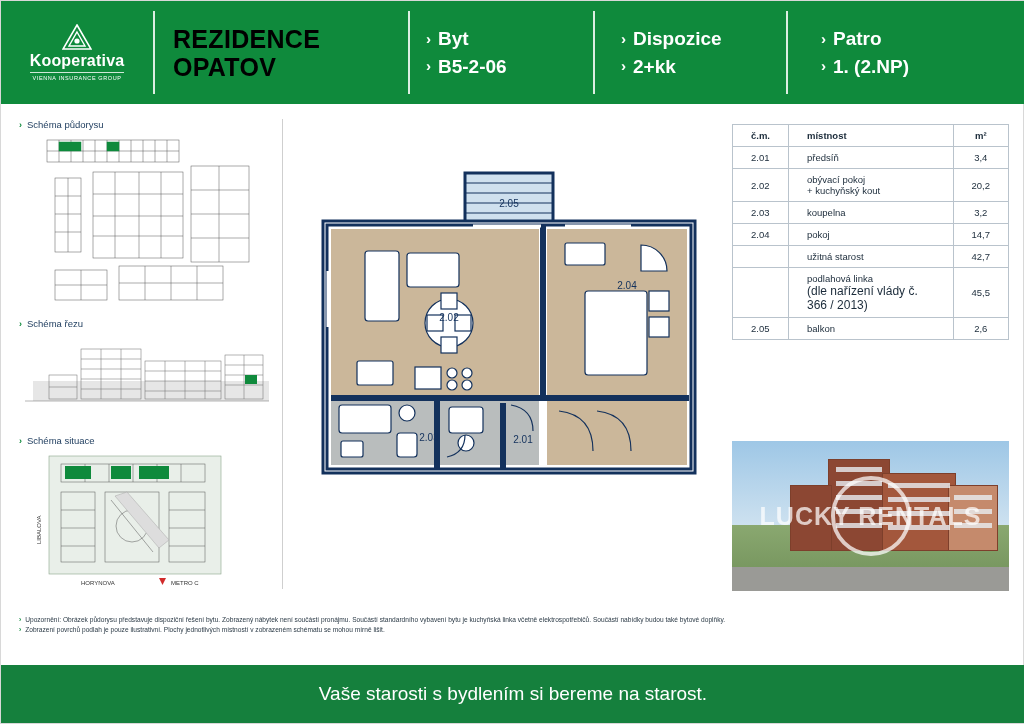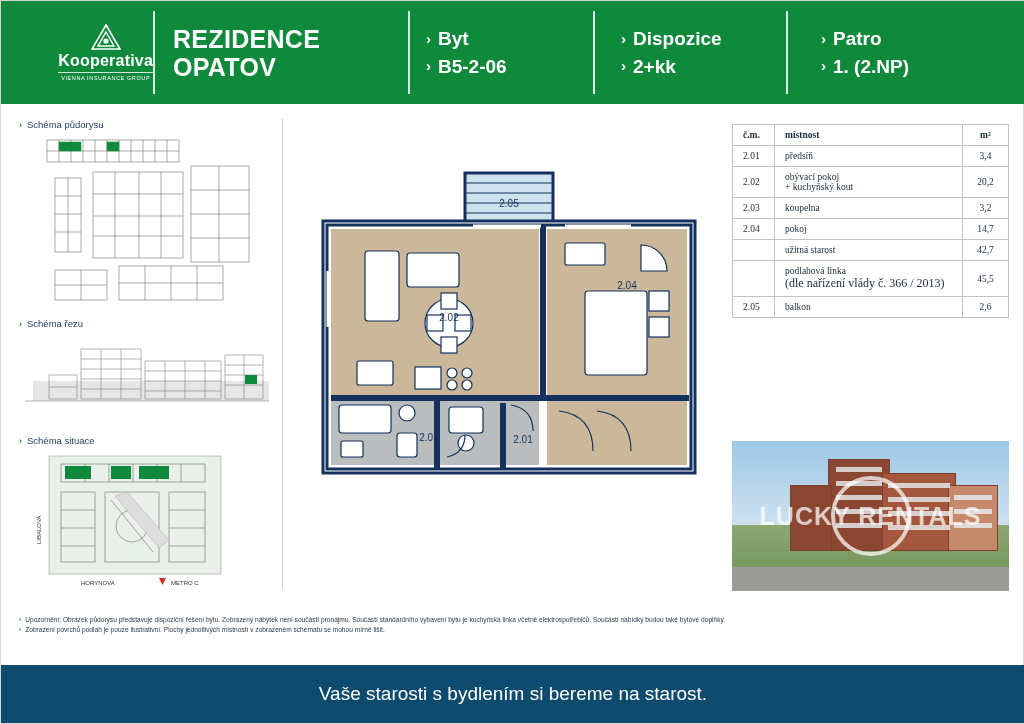--- a/index.html
+++ b/index.html
@@ -17,26 +17,26 @@
   }
 
   
   .header {
     position:absolute; left:0; top:0; width:1024px; height:103px;
     background:#0f8a3c;
     display:flex; align-items:stretch;
   }
   .header .cell { position:relative; display:flex; flex-direction:column; justify-content:center; }
   .hdr-sep { position:absolute; top:10px; bottom:10px; width:2px; background:#ffffff; opacity:.85; }
-  .logo-box { width:152px; display:flex; align-items:flex-end; justify-content:center; }
+  .logo-box { width:152px; display:flex; align-items:center; justify-content:center; }
   .logo-inner { text-align:center; color:#fff; }
   .logo-mark { width:30px; height:26px; margin:0 auto 2px; }
   .logo-name { font-size:16px; font-weight:bold; letter-spacing:.2px; }
   .logo-sub { font-size:5.5px; letter-spacing:.6px; margin-top:2px; border-top:1px solid rgba(255,255,255,.8); padding-top:2px;}
-  .title-box { width:255px; padding-left:20px; color:#ffffff; }
+  .title-box { width:255px; padding-left:20px; color:#000000; }
   .title-box .l1, .title-box .l2 { font-size:25px; font-weight:bold; line-height:1.12; letter-spacing:.3px;}
   .kv { color:#fff; padding-left:18px; }
   .kv .row { display:flex; align-items:center; font-size:19px; font-weight:bold; line-height:1.45; }
   .kv .row .chev { font-size:15px; margin-right:7px; font-weight:bold; }
   .box-byt { width:195px; }
   .box-disp { width:200px; }
   .box-patro { width:auto; flex:1; }
 
   
   .left-col { position:absolute; left:18px; top:118px; width:258px; }
@@ -45,21 +45,21 @@
   .mini { background:#fff; }
 
   .vsep { position:absolute; left:281px; top:118px; width:1px; height:470px; background:#cfcfcf; }
 
   
   .plan-wrap { position:absolute; left:296px; top:120px; width:420px; height:470px; }
 
   
   .tbl-wrap { position:absolute; left:731px; top:123px; width:277px; }
   table.rooms { border-collapse:collapse; width:100%; font-size:9.5px; color:#1b2b3a; }
-  table.rooms th, table.rooms td { border:1px solid #b9c3cc; padding:5px 10px; vertical-align:middle;font-family:Liberation Serif, serif; }
+  table.rooms th, table.rooms td { border:1px solid #b9c3cc; padding:5px 18px; vertical-align:middle; }
   table.rooms th { font-weight:bold; text-align:left; background:#fff; }
   table.rooms td.num, table.rooms th.num { width:42px; }
   table.rooms td.area, table.rooms th.area { width:46px; text-align:center;margin-top:15px; }
   table.rooms td.name { }
   table.rooms tr.total td { font-weight:normal; }
   .small2 { font-size:12px; display:block; }
 
   
   .photo {
     position:absolute; left:731px; top:440px; width:277px; height:150px;
@@ -84,21 +84,21 @@
   .wm .ring { position:absolute; width:80px; height:80px; border:4px solid rgba(255,255,255,.72); border-radius:50%; left:50%; top:50%; transform:translate(-50%,-50%); }
 
   
   .notes { position:absolute; left:18px; top:614px; width:990px; }
   .notes .ln { display:flex; font-size:6.6px; color:#2b3a46; line-height:1.45; }
   .notes .chev { color:#0f8a3c; margin-right:4px; font-weight:bold; }
 
   
   .footer {
     position:absolute; left:0; bottom:0; width:1024px; height:58px;
-    background:#0c4a6e; color:#fff;
+    background:#15803d; color:#fff;
     display:flex; align-items:center; justify-content:center;
     font-size:19px;
   }
   .scale-wrap { position:absolute; left:580px; top:566px; width:135px; font-size:6.5px; color:#333; }
   .scale-bar { position:relative; height:5px; width:118px; border:1px solid #333; display:flex; }
   .scale-bar i { flex:1; border-right:1px solid #333; }
   .scale-bar i:last-child{border-right:none;}
   .scale-bar i:nth-child(odd){background:#333;}
   .scale-ticks { position:relative; height:9px; width:130px; }
   .scale-ticks span { position:absolute; top:0; font-size:6.2px; color:#333; transform:translateX(-50%); }

